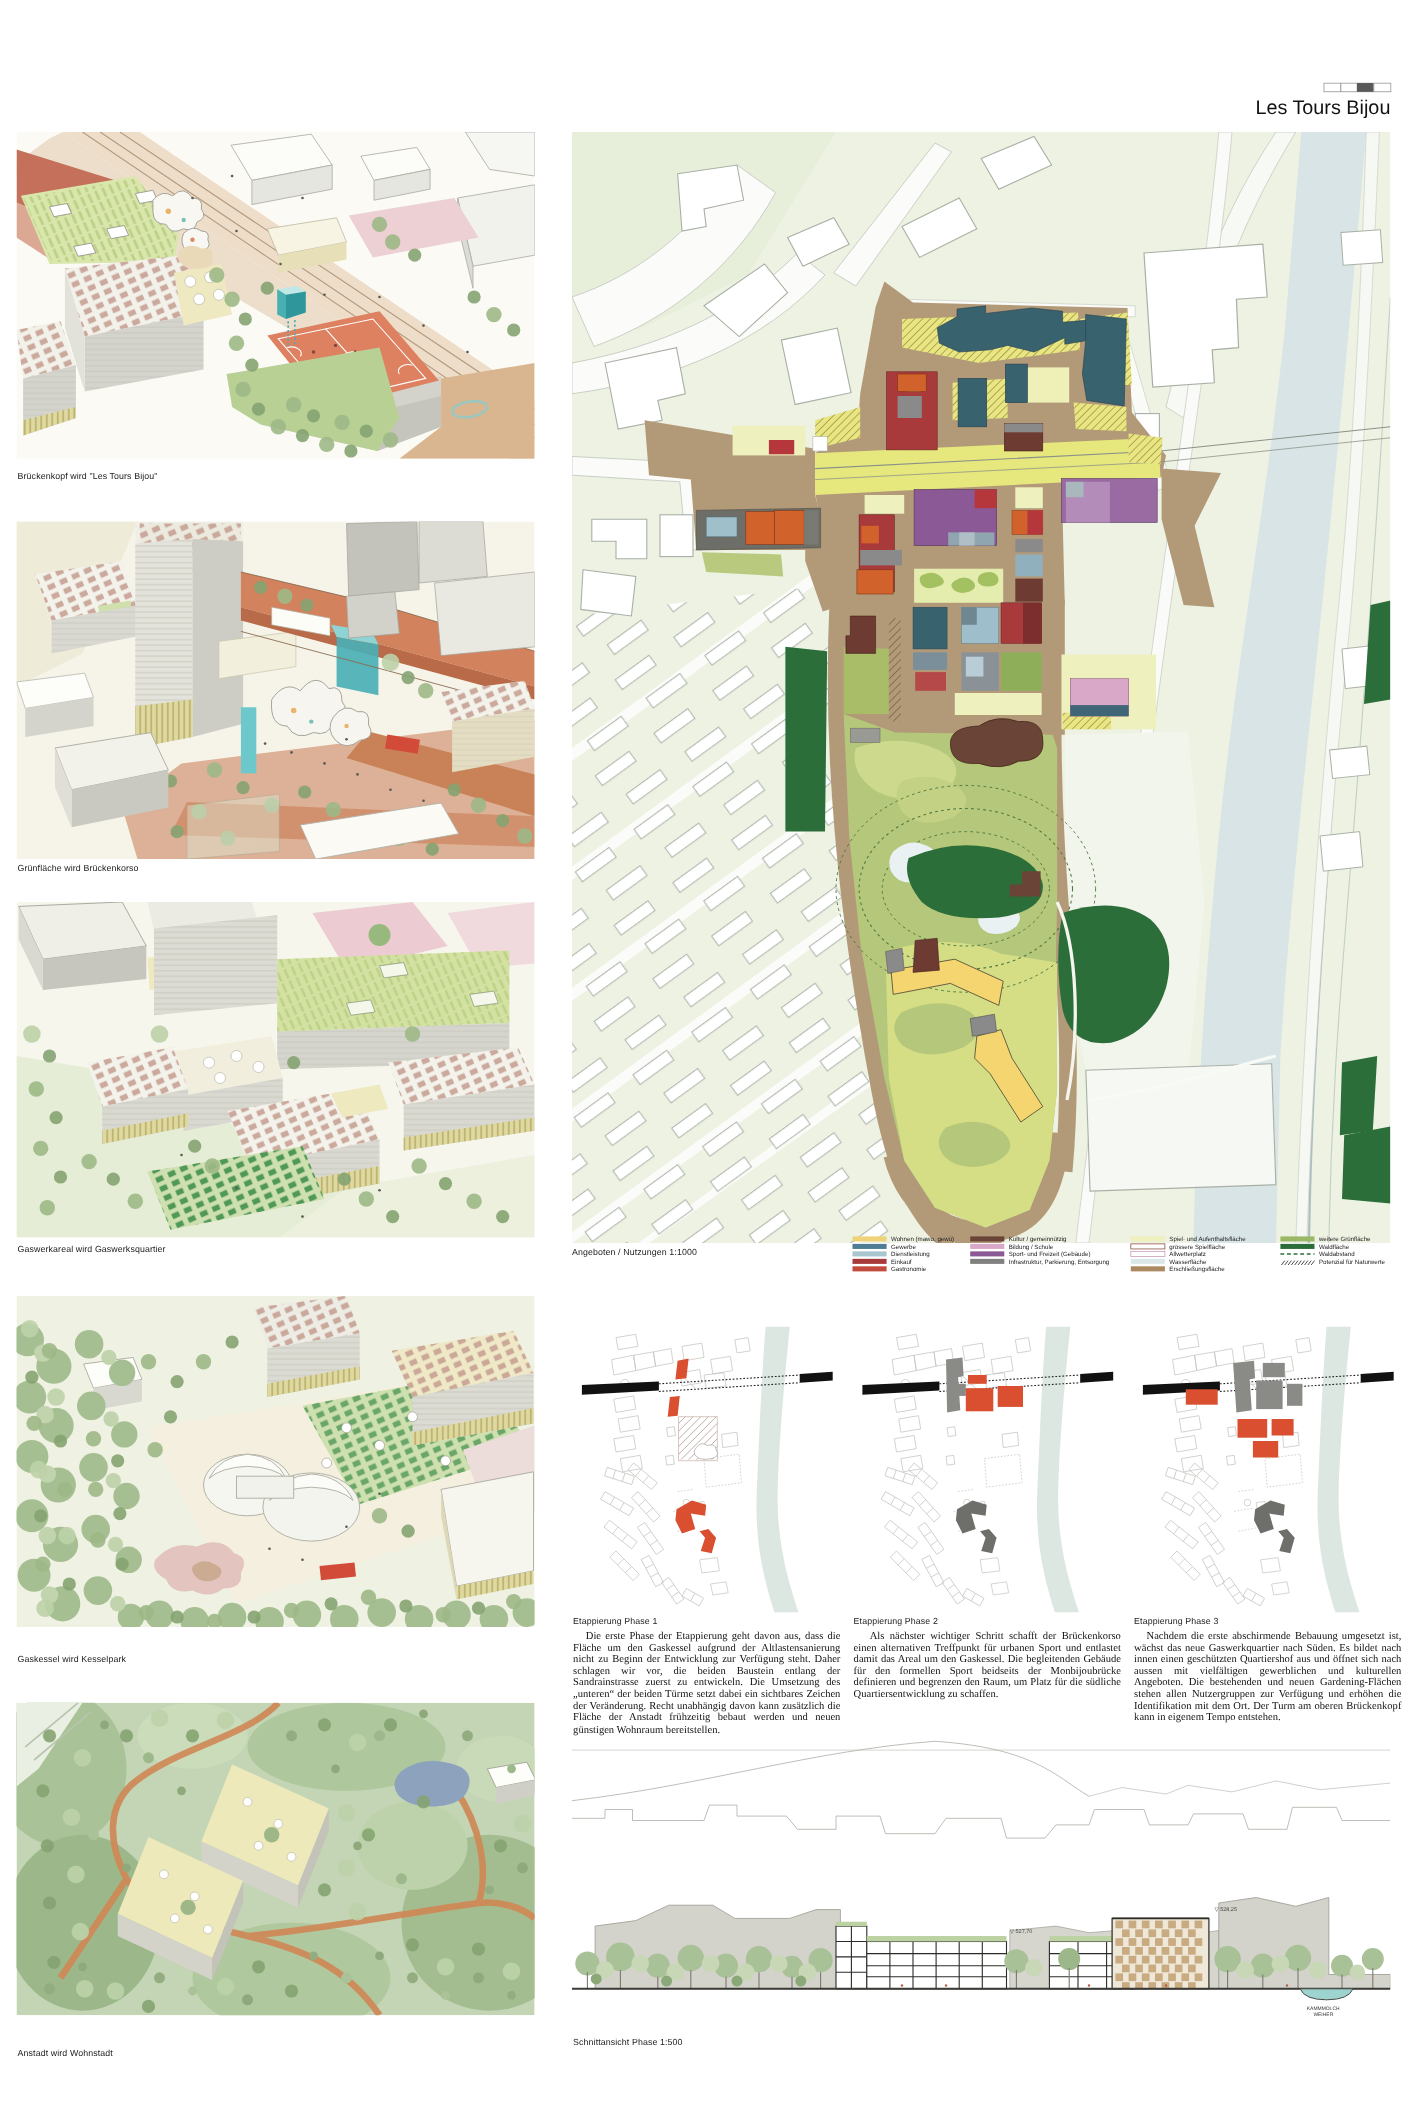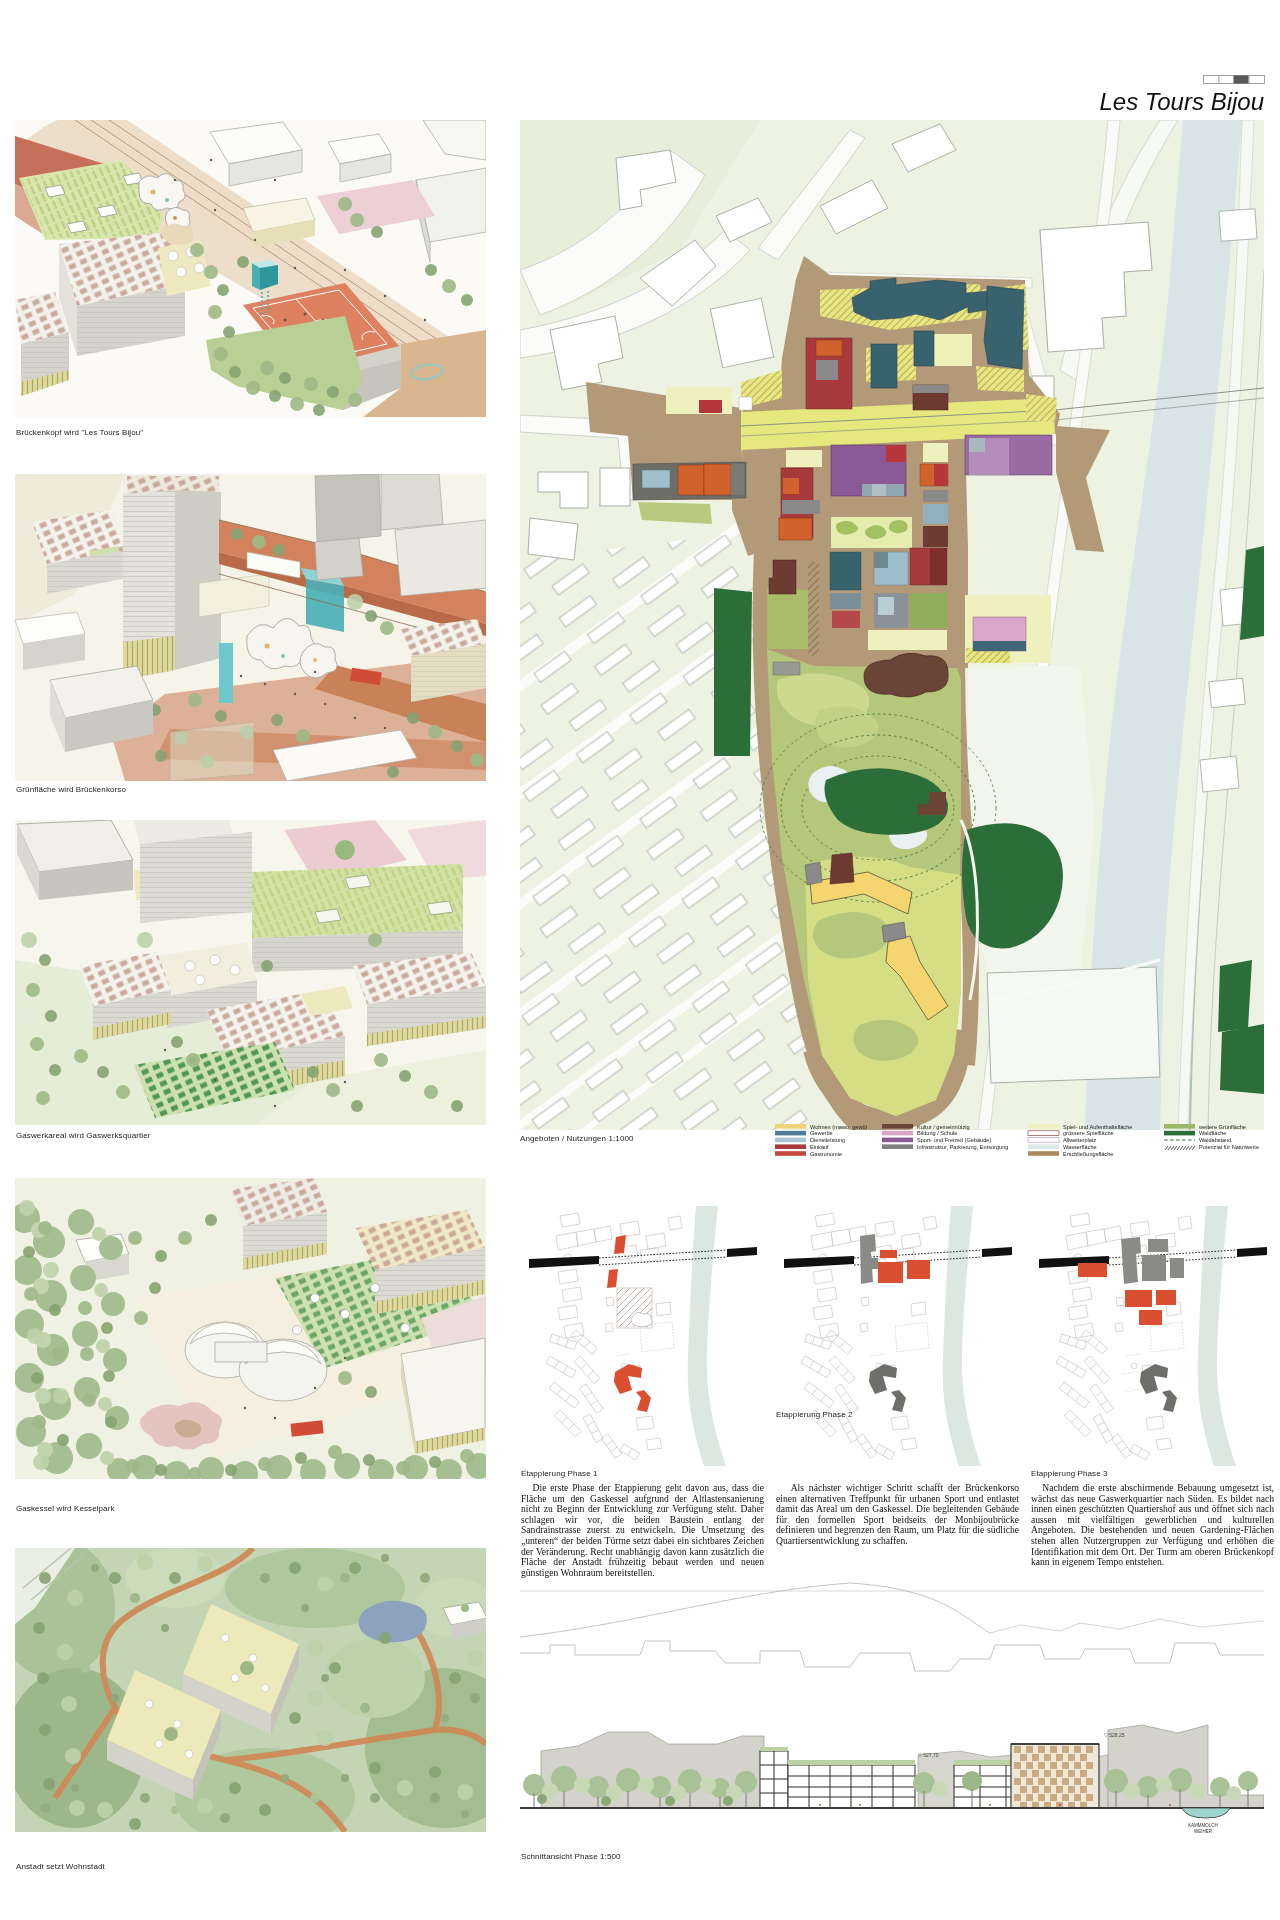--- a/index.html
+++ b/index.html
@@ -1,21 +1,21 @@
 <!DOCTYPE html>
 <html><head><meta charset="utf-8"><style>
 html,body{margin:0;padding:0}
 body{width:1280px;height:1920px;position:relative;background:#fff;font-family:"Liberation Sans",sans-serif;overflow:hidden}
 .abs{position:absolute}
 .cap{font-size:8px;color:#222;letter-spacing:0.1px}
 .ser{font-family:Liberation Serif, serif;font-size:9.6px;line-height:10.6px;color:#111;text-align:justify}
 svg{display:block}
 </style></head><body>
 
-<div class="abs" style="right:16px;top:88px;font-size:24px;color:#111;white-space:nowrap;font-style:italic;">Les Tours Bijou</div>
+<div class="abs" style="right:16px;top:88px;font-size:18px;color:#111;white-space:nowrap;">Les Tours Bijou</div>
 
 <svg class="abs" style="left:1203px;top:75px" width="62" height="9" viewBox="0 0 62 9">
 <rect x="0.5" y="0.5" width="61" height="8" fill="#fff" stroke="#888" stroke-width="0.8"></rect>
 <rect x="15.5" y="0.5" width="0.8" height="8" fill="#888"></rect>
 <rect x="30.5" y="0.5" width="15" height="8" fill="#595959"></rect>
 <rect x="45.5" y="0.5" width="0.8" height="8" fill="#888"></rect>
 </svg>
 
 <svg width="0" height="0" style="position:absolute">
 <defs>
@@ -680,21 +680,21 @@
         <circle cx="460" cy="150" r="5" fill="#8fa97c"></circle>
         <circle cx="430" cy="170" r="4" fill="#93ad80"></circle>
         <circle cx="350" cy="160" r="5" fill="#9db88a"></circle>
         <circle cx="310" cy="130" r="4" fill="#8fa97c"></circle>
 <circle cx="30" cy="260" r="5" fill="#93ad80"></circle>
         <circle cx="60" cy="240" r="4" fill="#8fa97c"></circle>
 </g>
 </svg>
 </div>
 
-<div class="abs cap" style="left:16px;top:1862px">Anstadt setzt Wohnstadt</div>
+<div class="abs cap" style="left:16px;top:1862px">Anstadt wird Wohnstadt</div>
 
 <div class="abs" style="left:520px;top:120px;width:744px;height:1010px" id="plan">
 <svg width="744" height="1010" viewBox="0 0 744 1010">
 <defs>
 <pattern id="hatchY" width="5" height="5" patternUnits="userSpaceOnUse" patternTransform="rotate(45)">
           <rect width="5" height="5" fill="#e9e583"></rect>
           <line x1="0" y1="0" x2="0" y2="5" stroke="#97903f" stroke-width="1.3"></line>
         </pattern>
 <pattern id="hatchB" width="5" height="5" patternUnits="userSpaceOnUse" patternTransform="rotate(45)">
           <rect width="5" height="5" fill="#b29a79"></rect>
@@ -1325,21 +1325,21 @@
 <rect x="126" y="84" width="20" height="15"></rect>
 </g>
 
 <path d="M111,166 L125,158 L138,162 L137,172 L124,170 L128,184 L116,188 L110,176 Z" fill="#6e6e6a"></path>
 <path d="M132,186 L140,184 L147,192 L143,206 L133,204 L137,192 Z" fill="#6e6e6a"></path>
 </svg>
   </div>
 
 <div class="abs cap" style="left:521px;top:1469px">Etappierung Phase 1</div>
 
-<div class="abs cap" style="left:776px;top:1410px">Etappierung Phase 2</div>
+<div class="abs cap" style="left:776px;top:1469px">Etappierung Phase 2</div>
 
 <div class="abs cap" style="left:1031px;top:1469px">Etappierung Phase 3</div>
 
 <div class="abs ser" style="left:521px;top:1483px;width:243px">&nbsp;&nbsp;&nbsp;Die erste Phase der Etappierung geht davon aus, dass die Fläche um den Gaskessel aufgrund der Altlastensanierung nicht zu Beginn der Entwicklung zur Verfügung steht. Daher schlagen wir vor, die beiden Baustein entlang der Sandrainstrasse zuerst zu entwickeln. Die Umsetzung des „unteren“ der beiden Türme setzt dabei ein sichtbares Zeichen der Veränderung. Recht unabhängig davon kann zusätzlich die Fläche der Anstadt frühzeitig bebaut werden und neuen günstigen Wohnraum bereitstellen.</div>
 
 <div class="abs ser" style="left:776px;top:1483px;width:243px">&nbsp;&nbsp;&nbsp;Als nächster wichtiger Schritt schafft der Brückenkorso einen alternativen Treffpunkt für urbanen Sport und entlastet damit das Areal um den Gaskessel. Die begleitenden Gebäude für den formellen Sport beidseits der Monbijoubrücke definieren und begrenzen den Raum, um Platz für die südliche Quartiersentwicklung zu schaffen.</div>
 
 <div class="abs ser" style="left:1031px;top:1483px;width:243px">&nbsp;&nbsp;&nbsp;Nachdem die erste abschirmende Bebauung umgesetzt ist, wächst das neue Gaswerkquartier nach Süden. Es bildet nach innen einen geschützten Quartiershof aus und öffnet sich nach aussen mit vielfältigen gewerblichen und kulturellen Angeboten. Die bestehenden und neuen Gardening-Flächen stehen allen Nutzergruppen zur Verfügung und erhöhen die Identifikation mit dem Ort. Der Turm am oberen Brückenkopf kann in eigenem Tempo entstehen.</div>
 
 <div class="abs" style="left:520px;top:1575px;width:744px;height:270px" id="sec">

